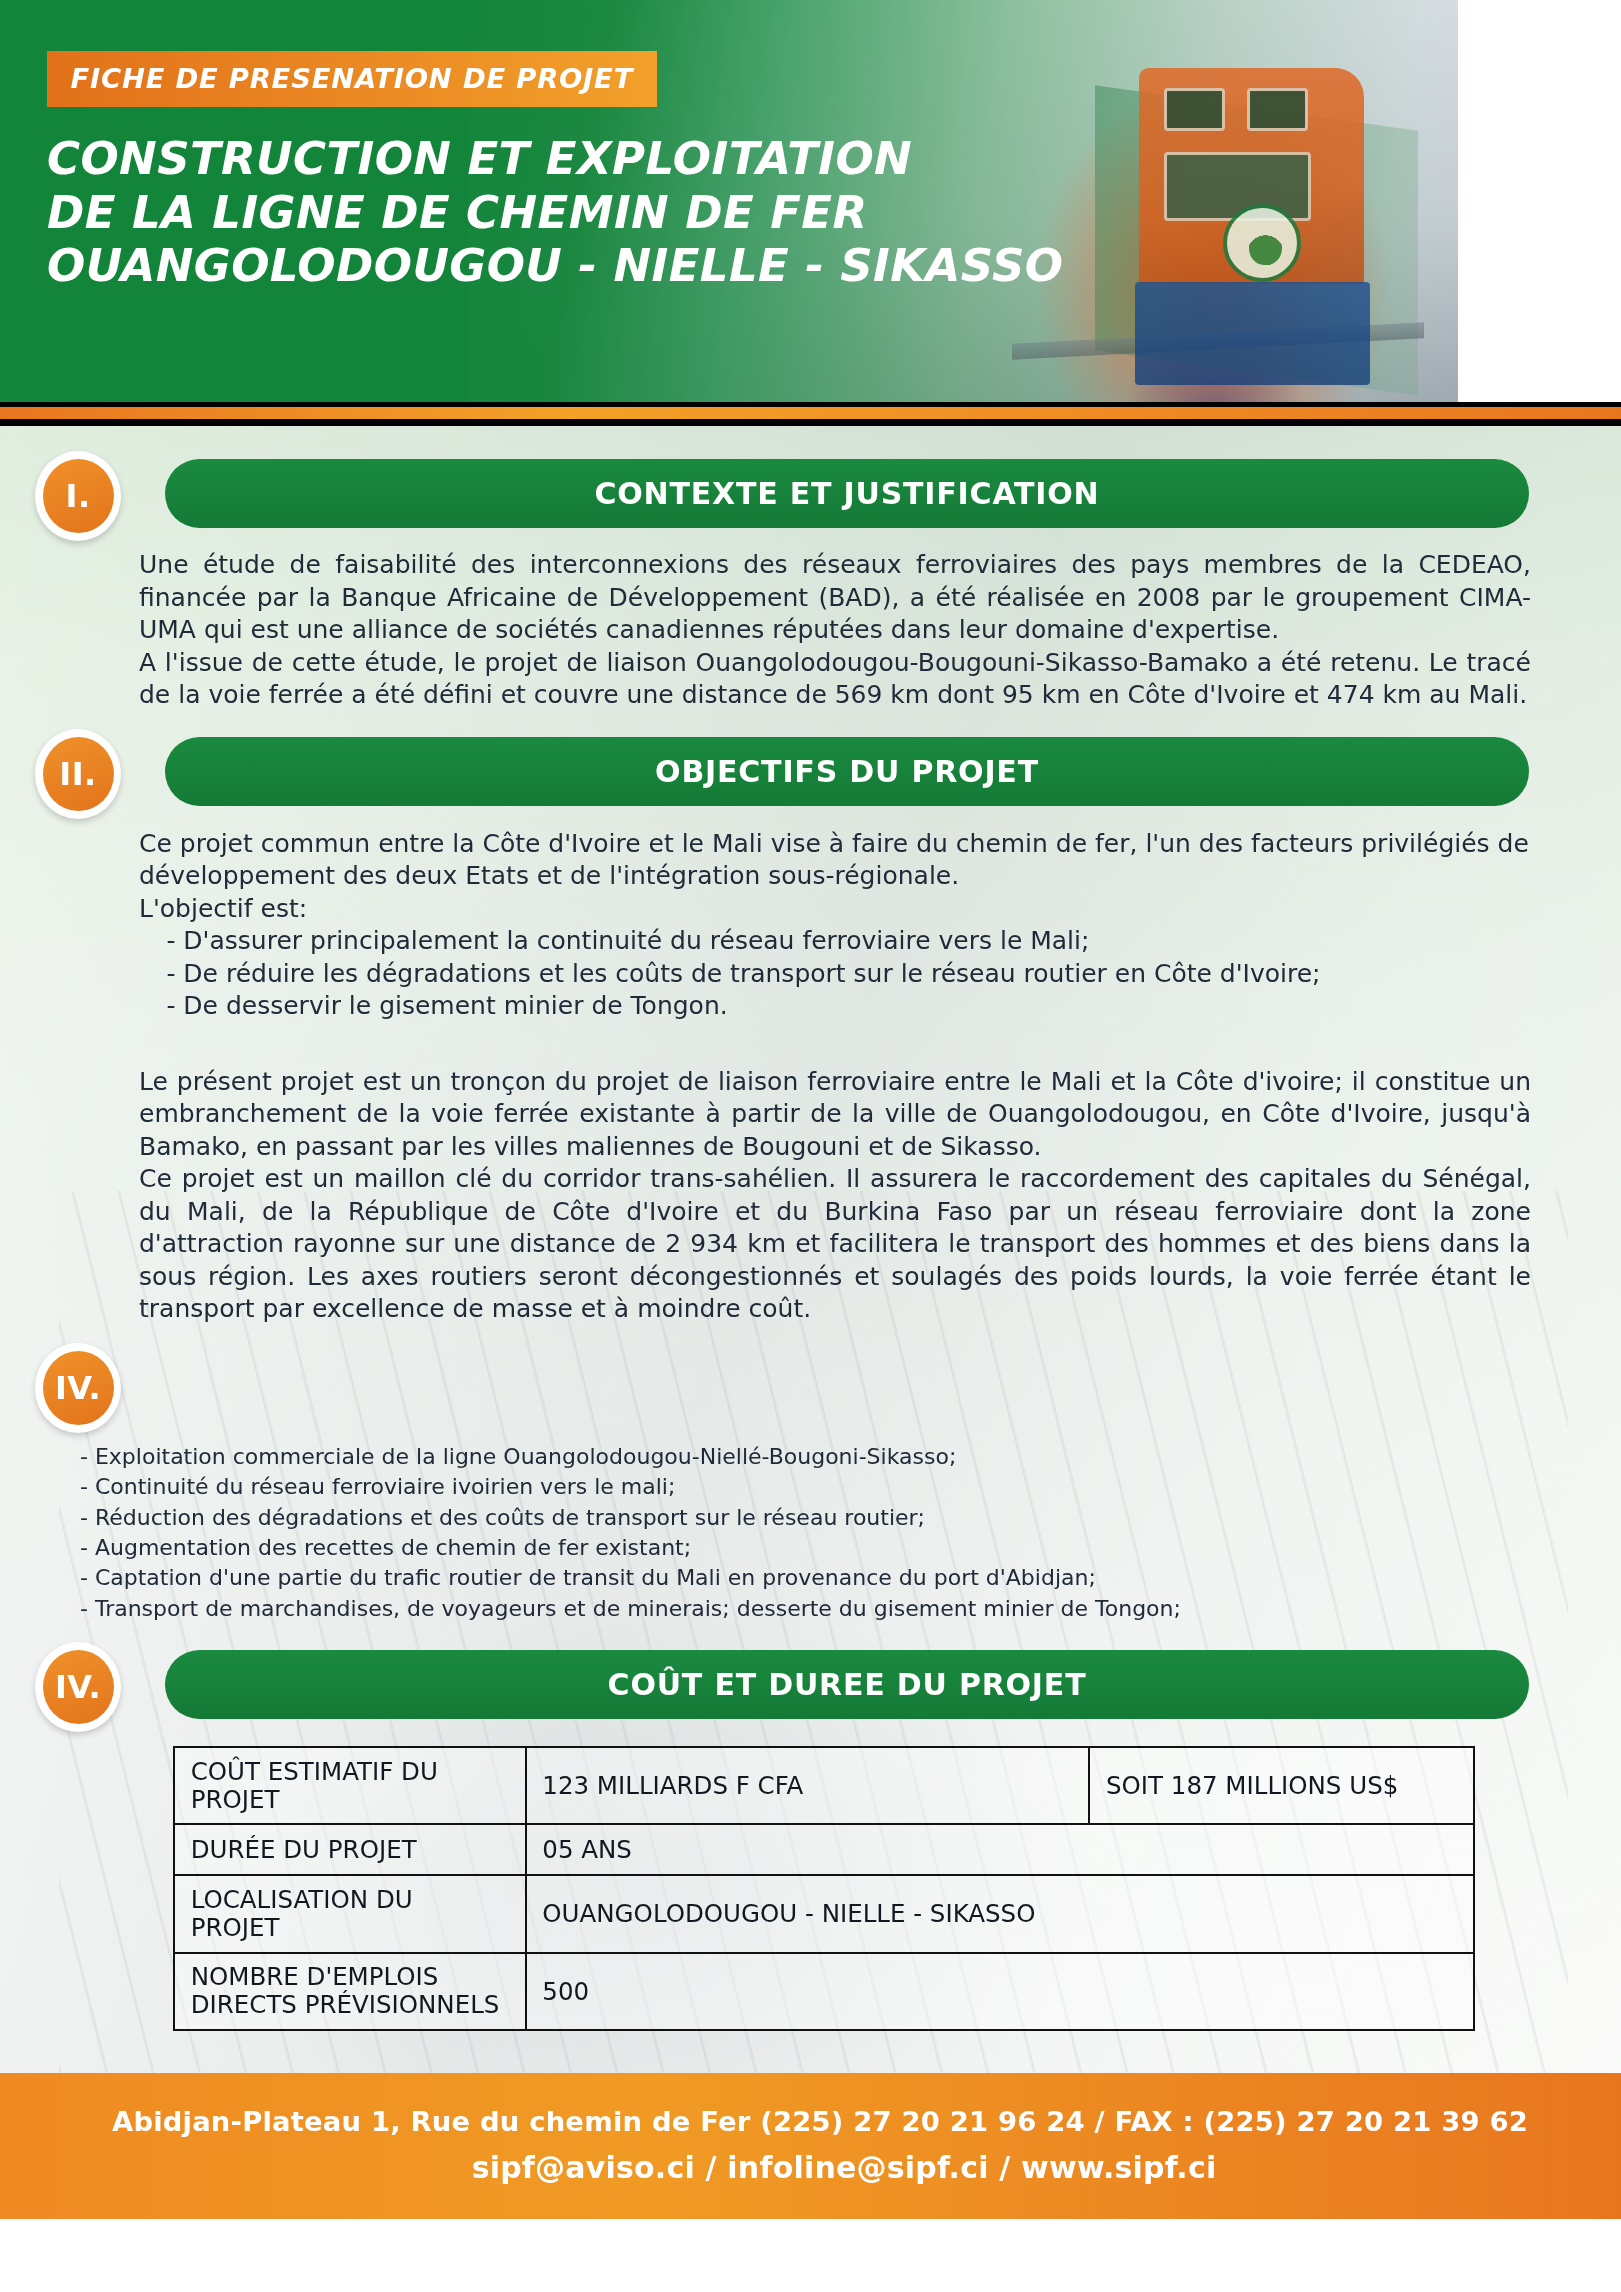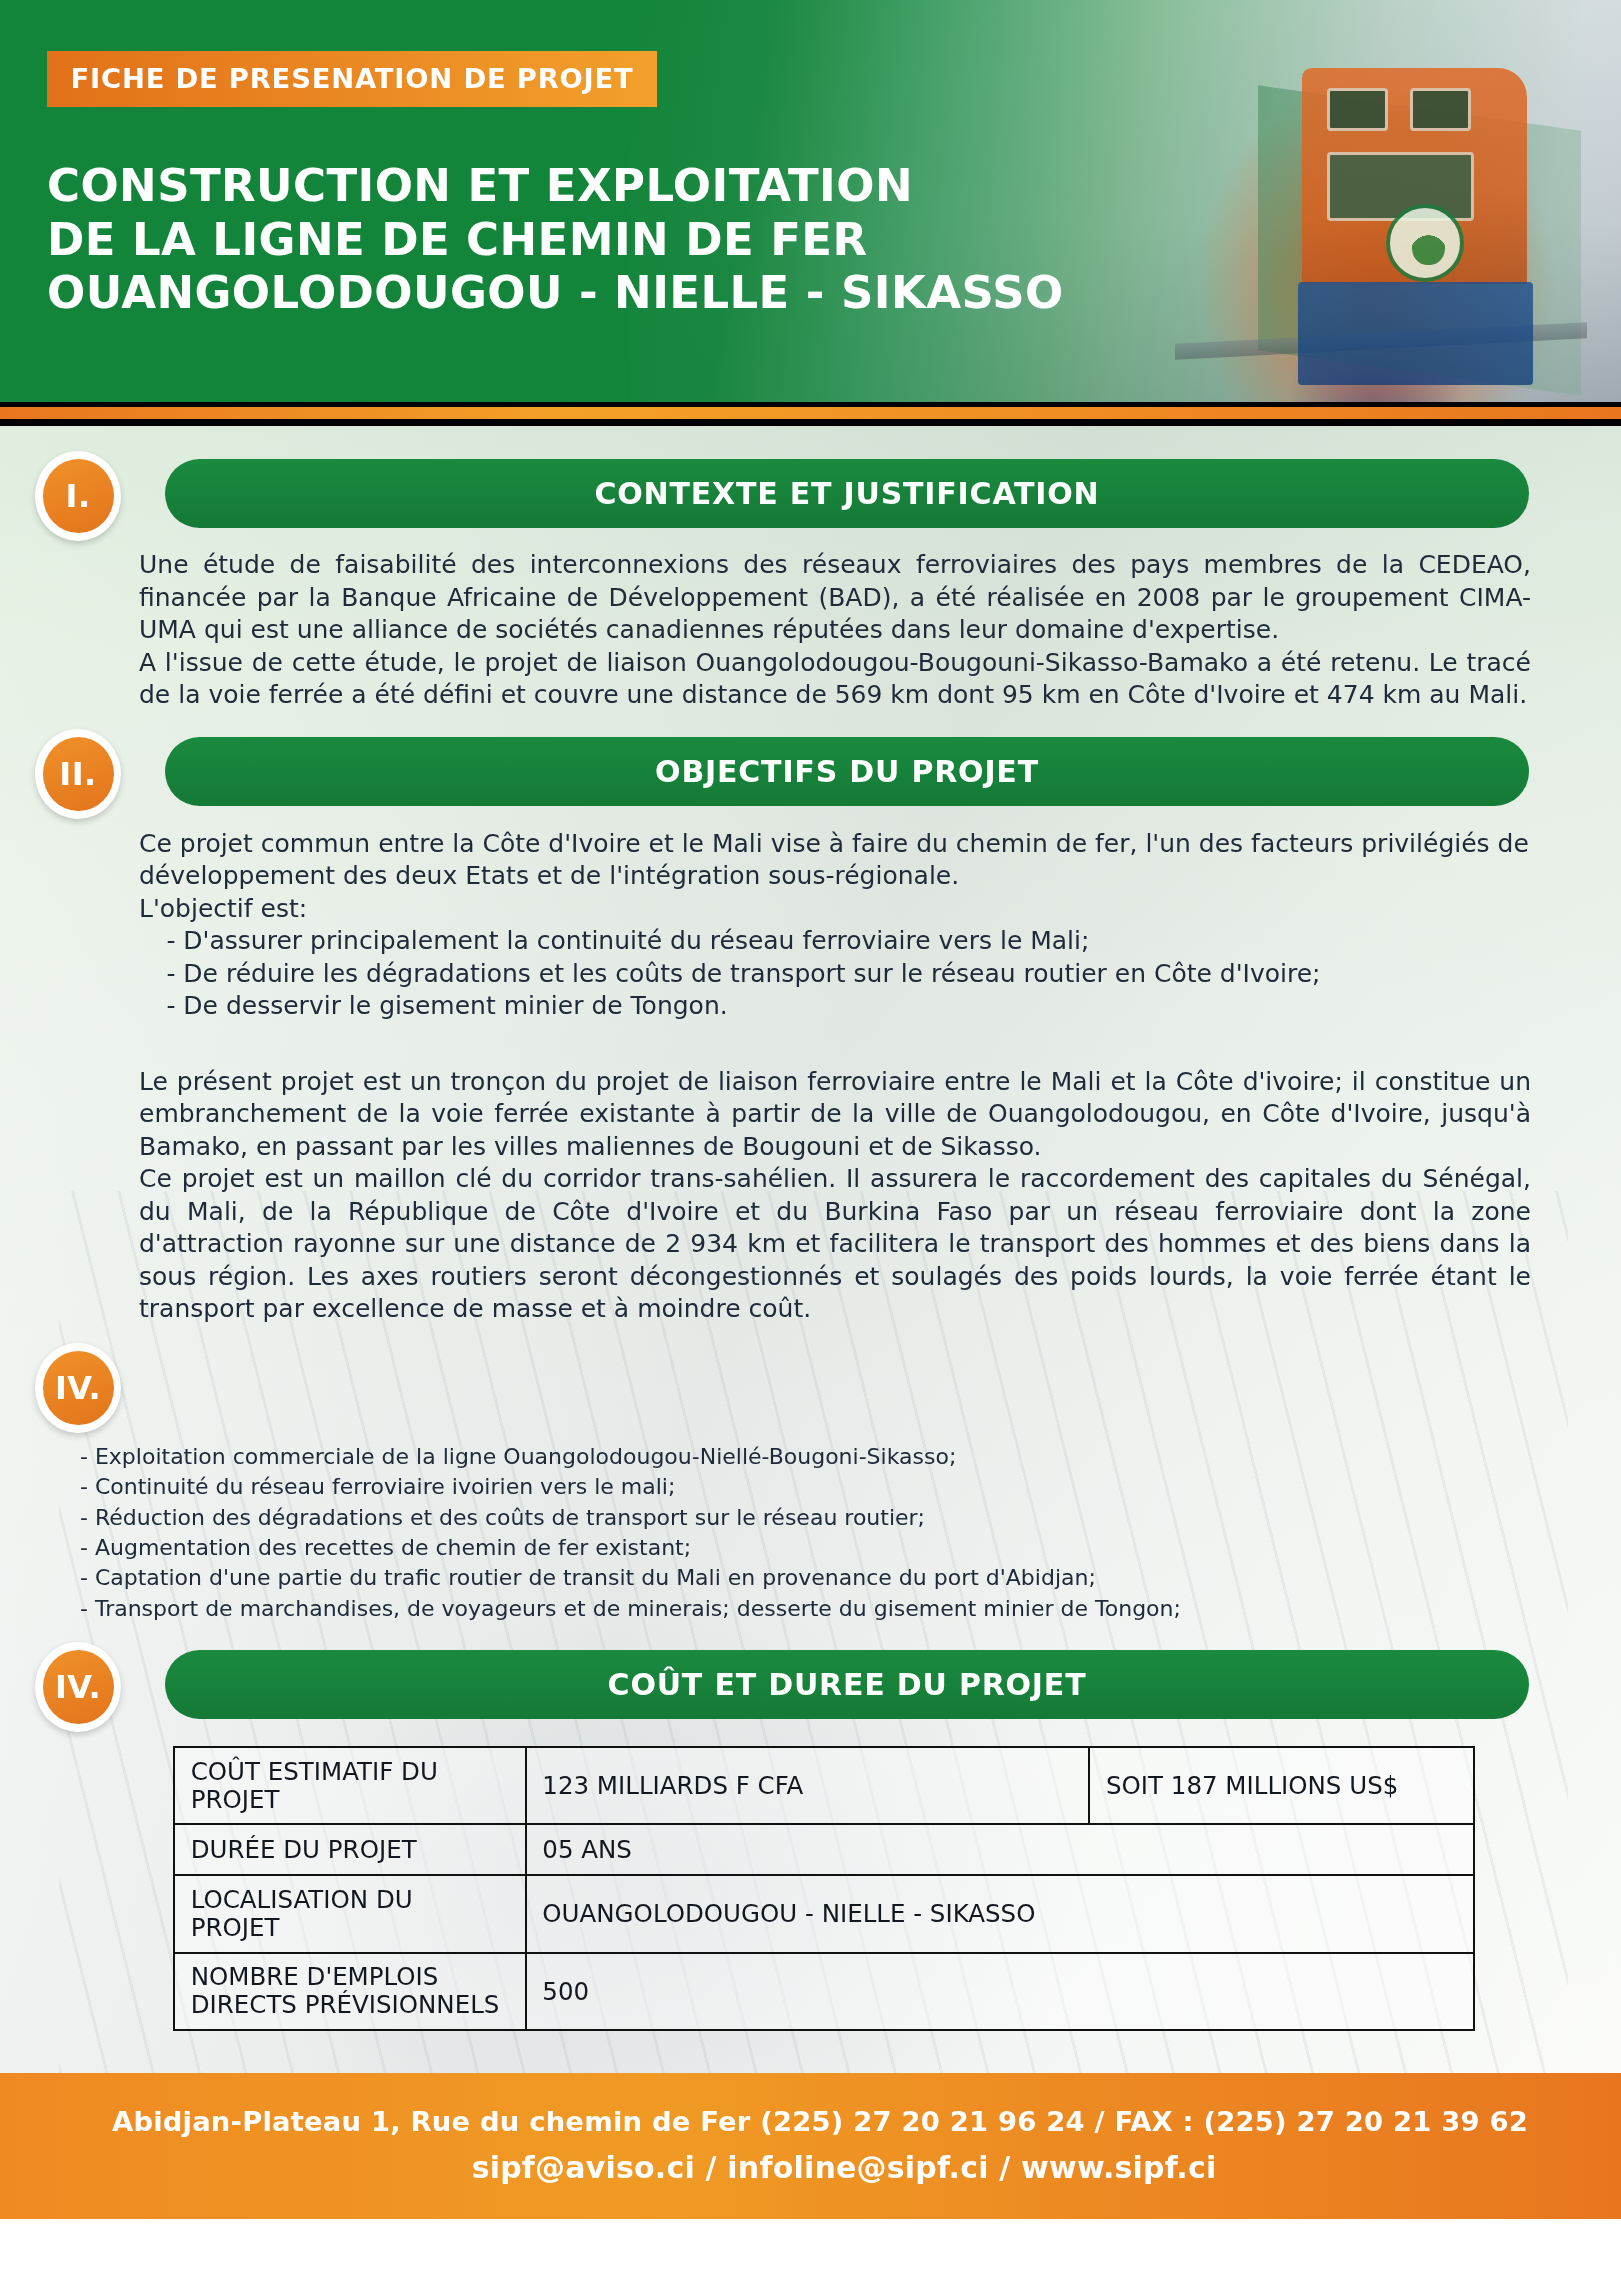--- a/index.html
+++ b/index.html
@@ -7,24 +7,25 @@
   body {
     font-family:"DejaVu Sans", sans-serif;
     background:#ffffff;
     position:relative;
     overflow:hidden;
   }
 
   
   .header {
     position:relative;
-    width:1621px;
+    width:1458px;
     height:402px;
     background:#13853a;
     overflow:hidden;
+    font-style:italic;
   }
   .header-photo {
     position:absolute;
     right:0; top:0;
     width:990px; height:402px;
     background:
       radial-gradient(ellipse 255px 294px at 745px 284px, rgba(228,96,35,0.95) 0%, rgba(228,96,35,0.35) 42%, rgba(19,133,58,0) 70%),
       radial-gradient(ellipse 127px 196px at 745px 421px, rgba(30,70,160,0.75) 0%, rgba(30,70,160,0.0) 70%),
       linear-gradient(100deg, rgba(19,133,58,1) 0%, rgba(19,133,58,0.95) 14%, rgba(40,150,80,0.80) 30%, rgba(90,175,110,0.55) 52%, rgba(150,200,160,0.35) 72%, rgba(225,240,230,0.25) 90%, rgba(255,255,255,0.15) 100%),
       linear-gradient(180deg,#cfd6dc 0%, #b9c2c9 55%, #8e9aa3 100%);
@@ -72,21 +73,21 @@
   .tagline {
     display:inline-block;
     background:linear-gradient(90deg,#e2711a 0%,#f2a02b 100%);
     color:#ffffff;
     font-size:27.4px;
     font-weight:bold;
     letter-spacing:0.8px;
     padding:11.8px 23.5px 13.7px 23.5px;
   }
   .main-title {
-    margin-top:52px;
+    margin-top:25px;
     color:#ffffff;
     font-size:45px;
     font-weight:bold;
     line-height:1.18;
     letter-spacing:0.4px;
   }
   .main-title div { white-space:nowrap; }
 
   
   .divider {

